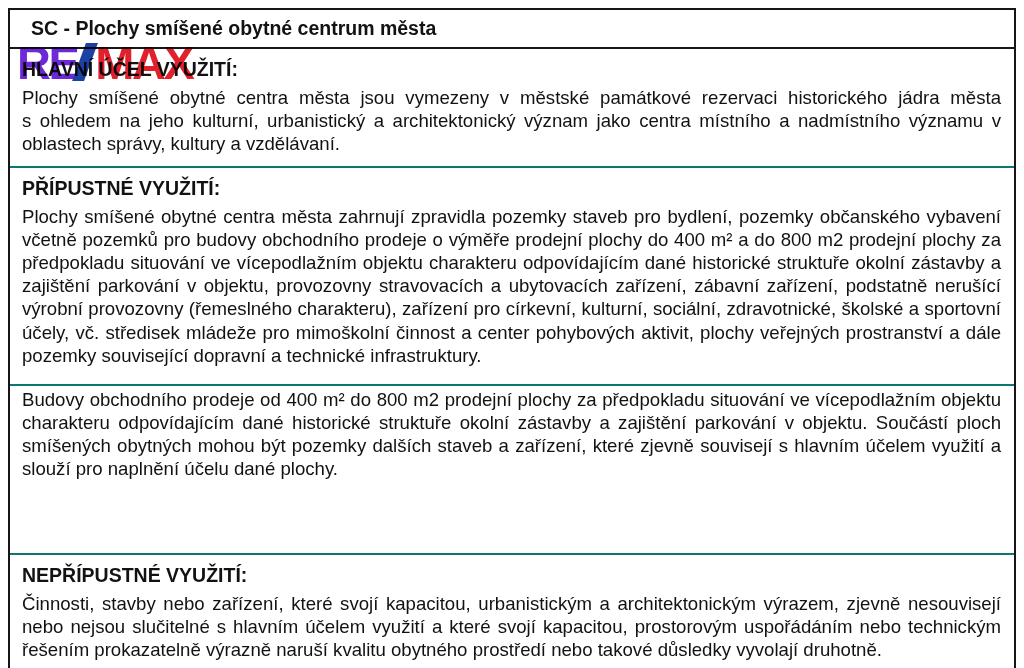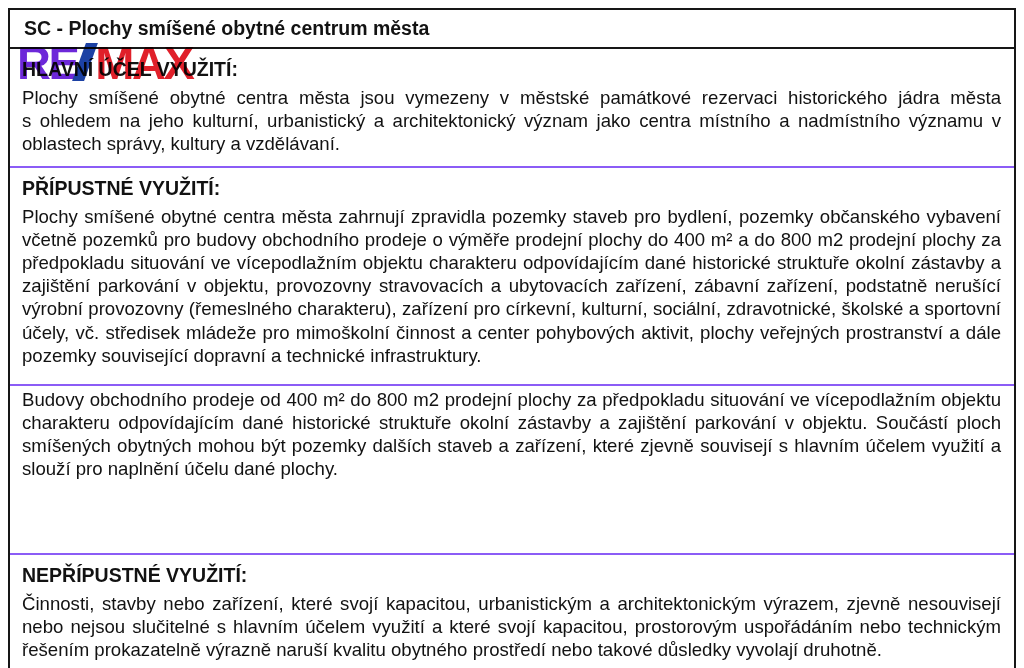--- a/index.html
+++ b/index.html
@@ -15,27 +15,27 @@
     position: absolute;
     left: 8px; top: 8px;
     width: 1008px;
     box-sizing: border-box;
     border: 2px solid #161616;
     background: #ffffff;
   }
   .title-row {
     box-sizing: border-box;
     border-bottom: 2px solid #161616;
-    padding: 7px 12px 8px 14px;
+    padding: 7px 12px 8px 21px;
     font-weight: bold;
     font-size: 19.5px;
     line-height: 22px;
   }
   .section { box-sizing: border-box; }
-  .section + .section { border-top: 2px solid #8b5cf6; }
+  .section + .section { border-top: 2px solid #0f766e; }
   .sec-heading {
     font-weight: bold;
     font-size: 19.5px;
     line-height: 23px;
     padding: 9px 12px 3px 12px;
   }
   .sec-body {
     font-size: 18.6px;
     line-height: 23.2px;
     text-align: justify;

